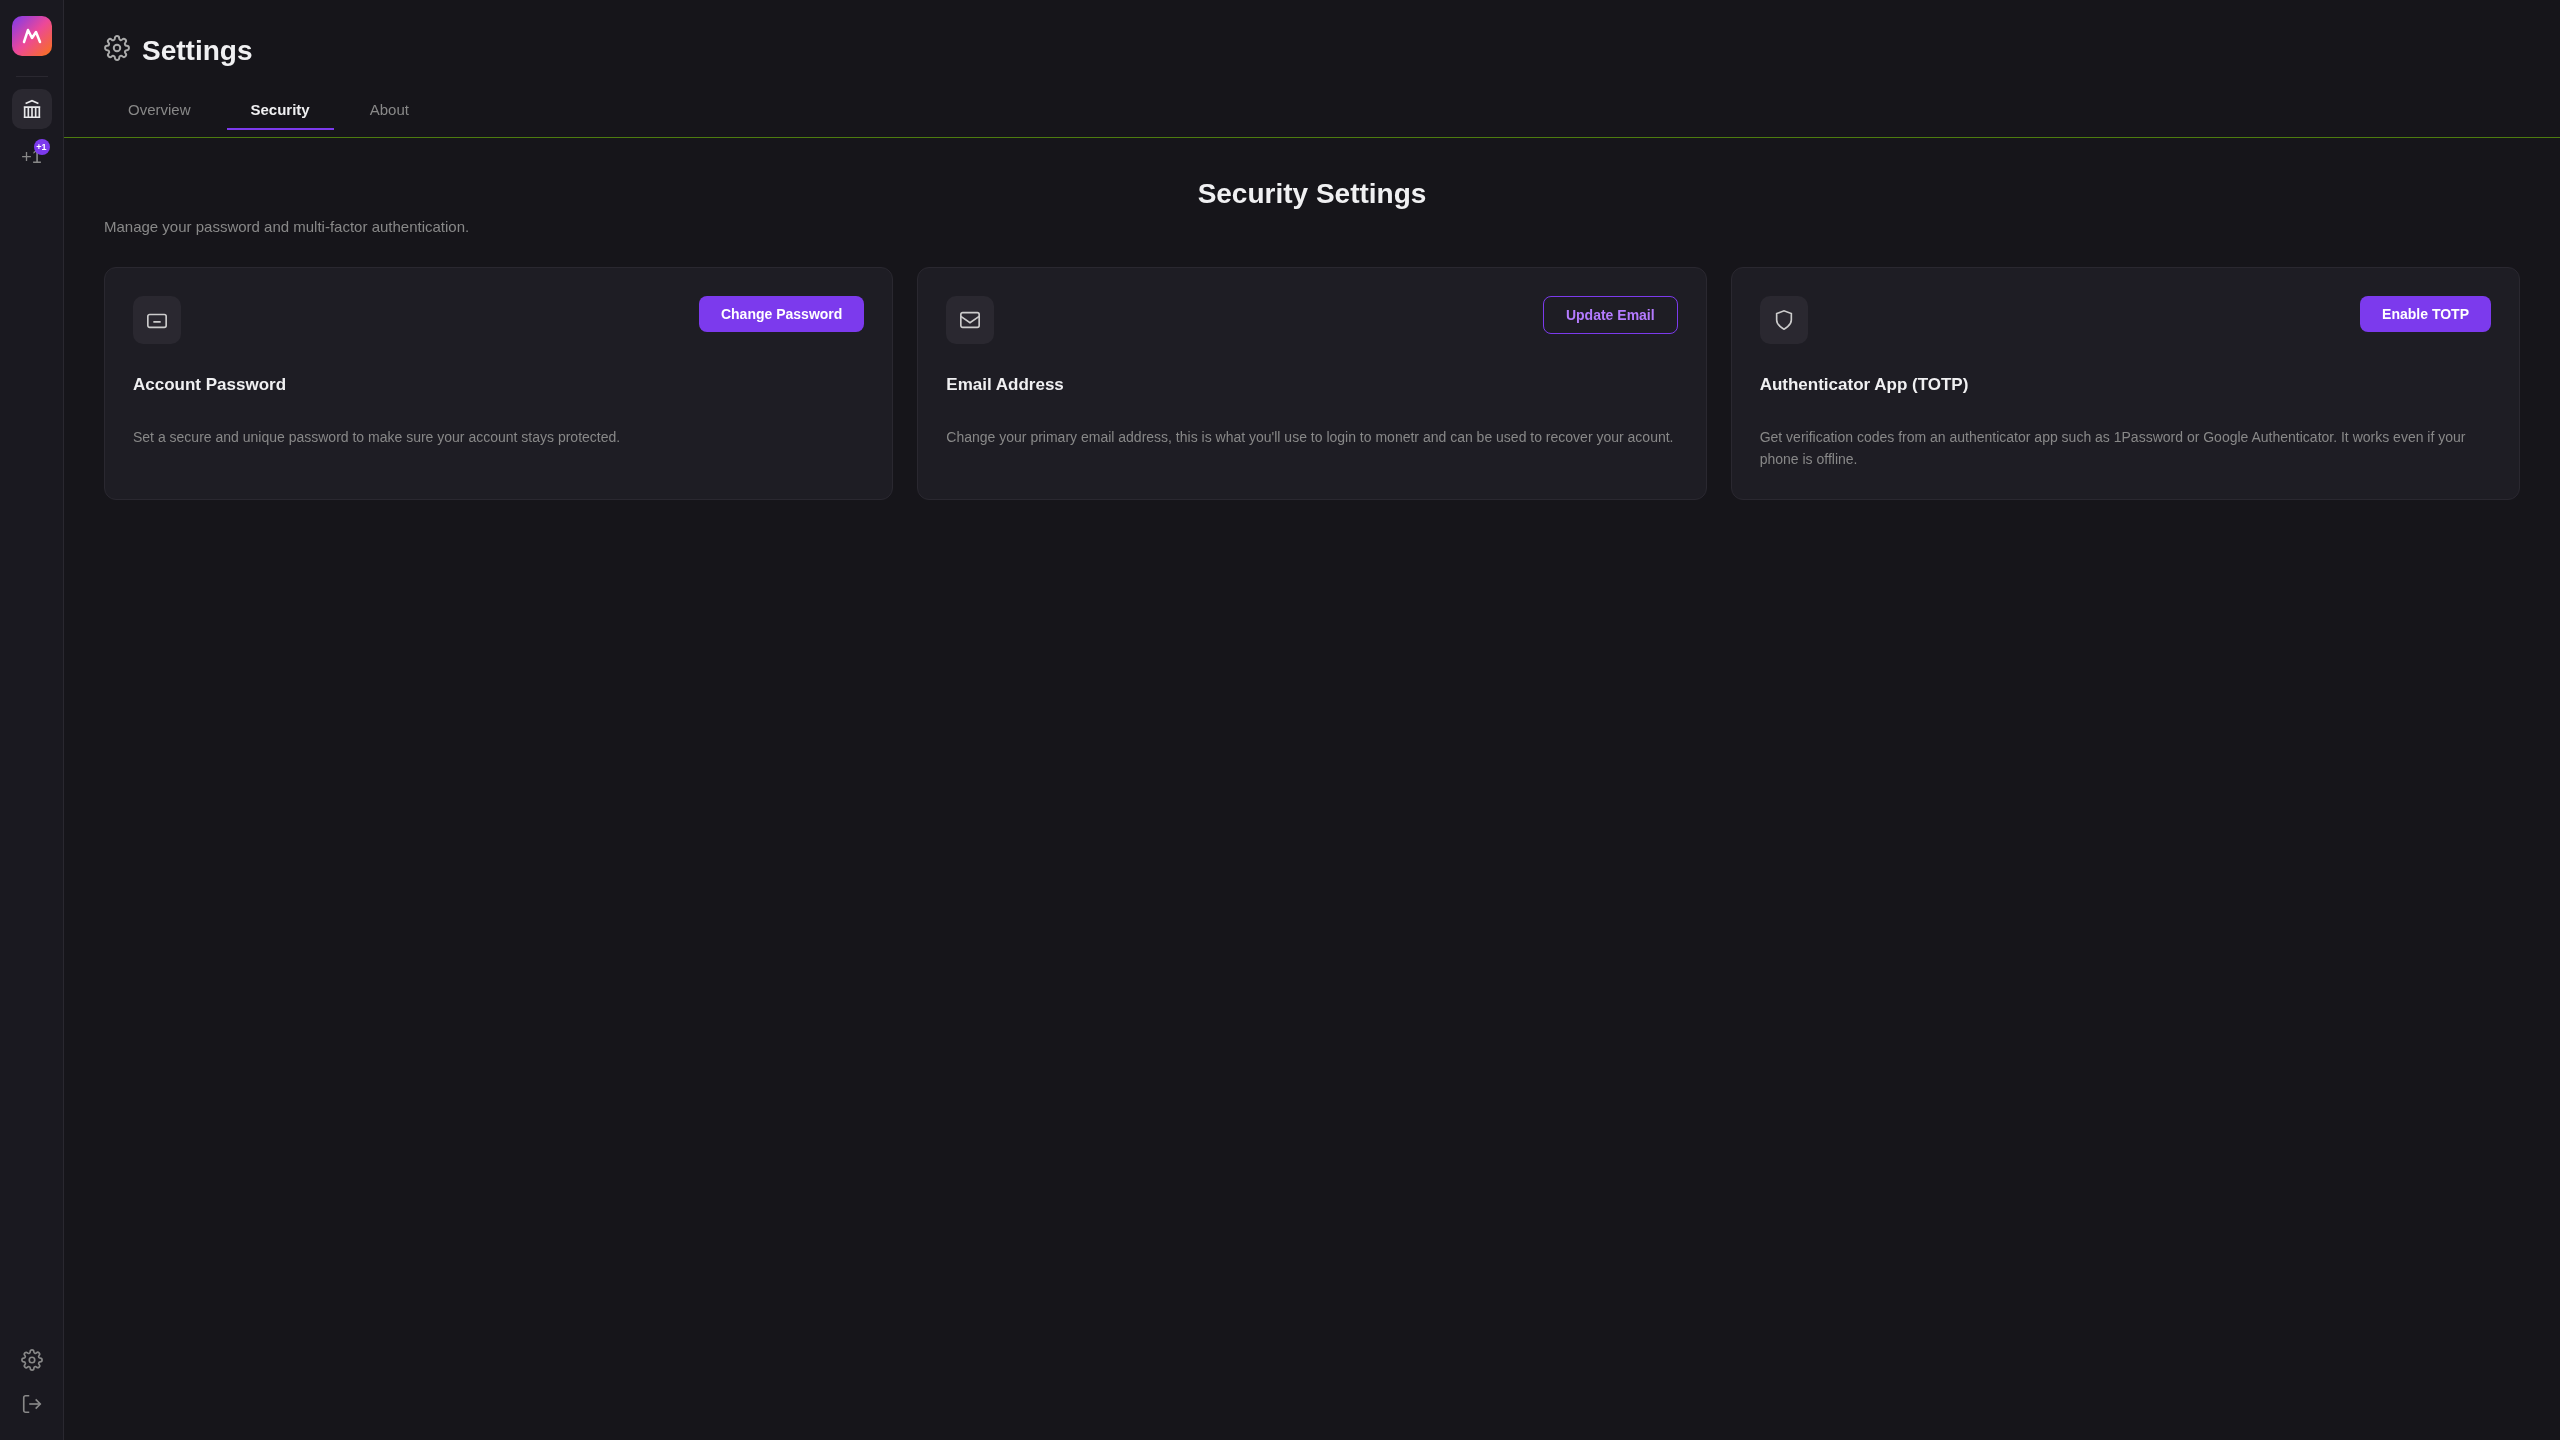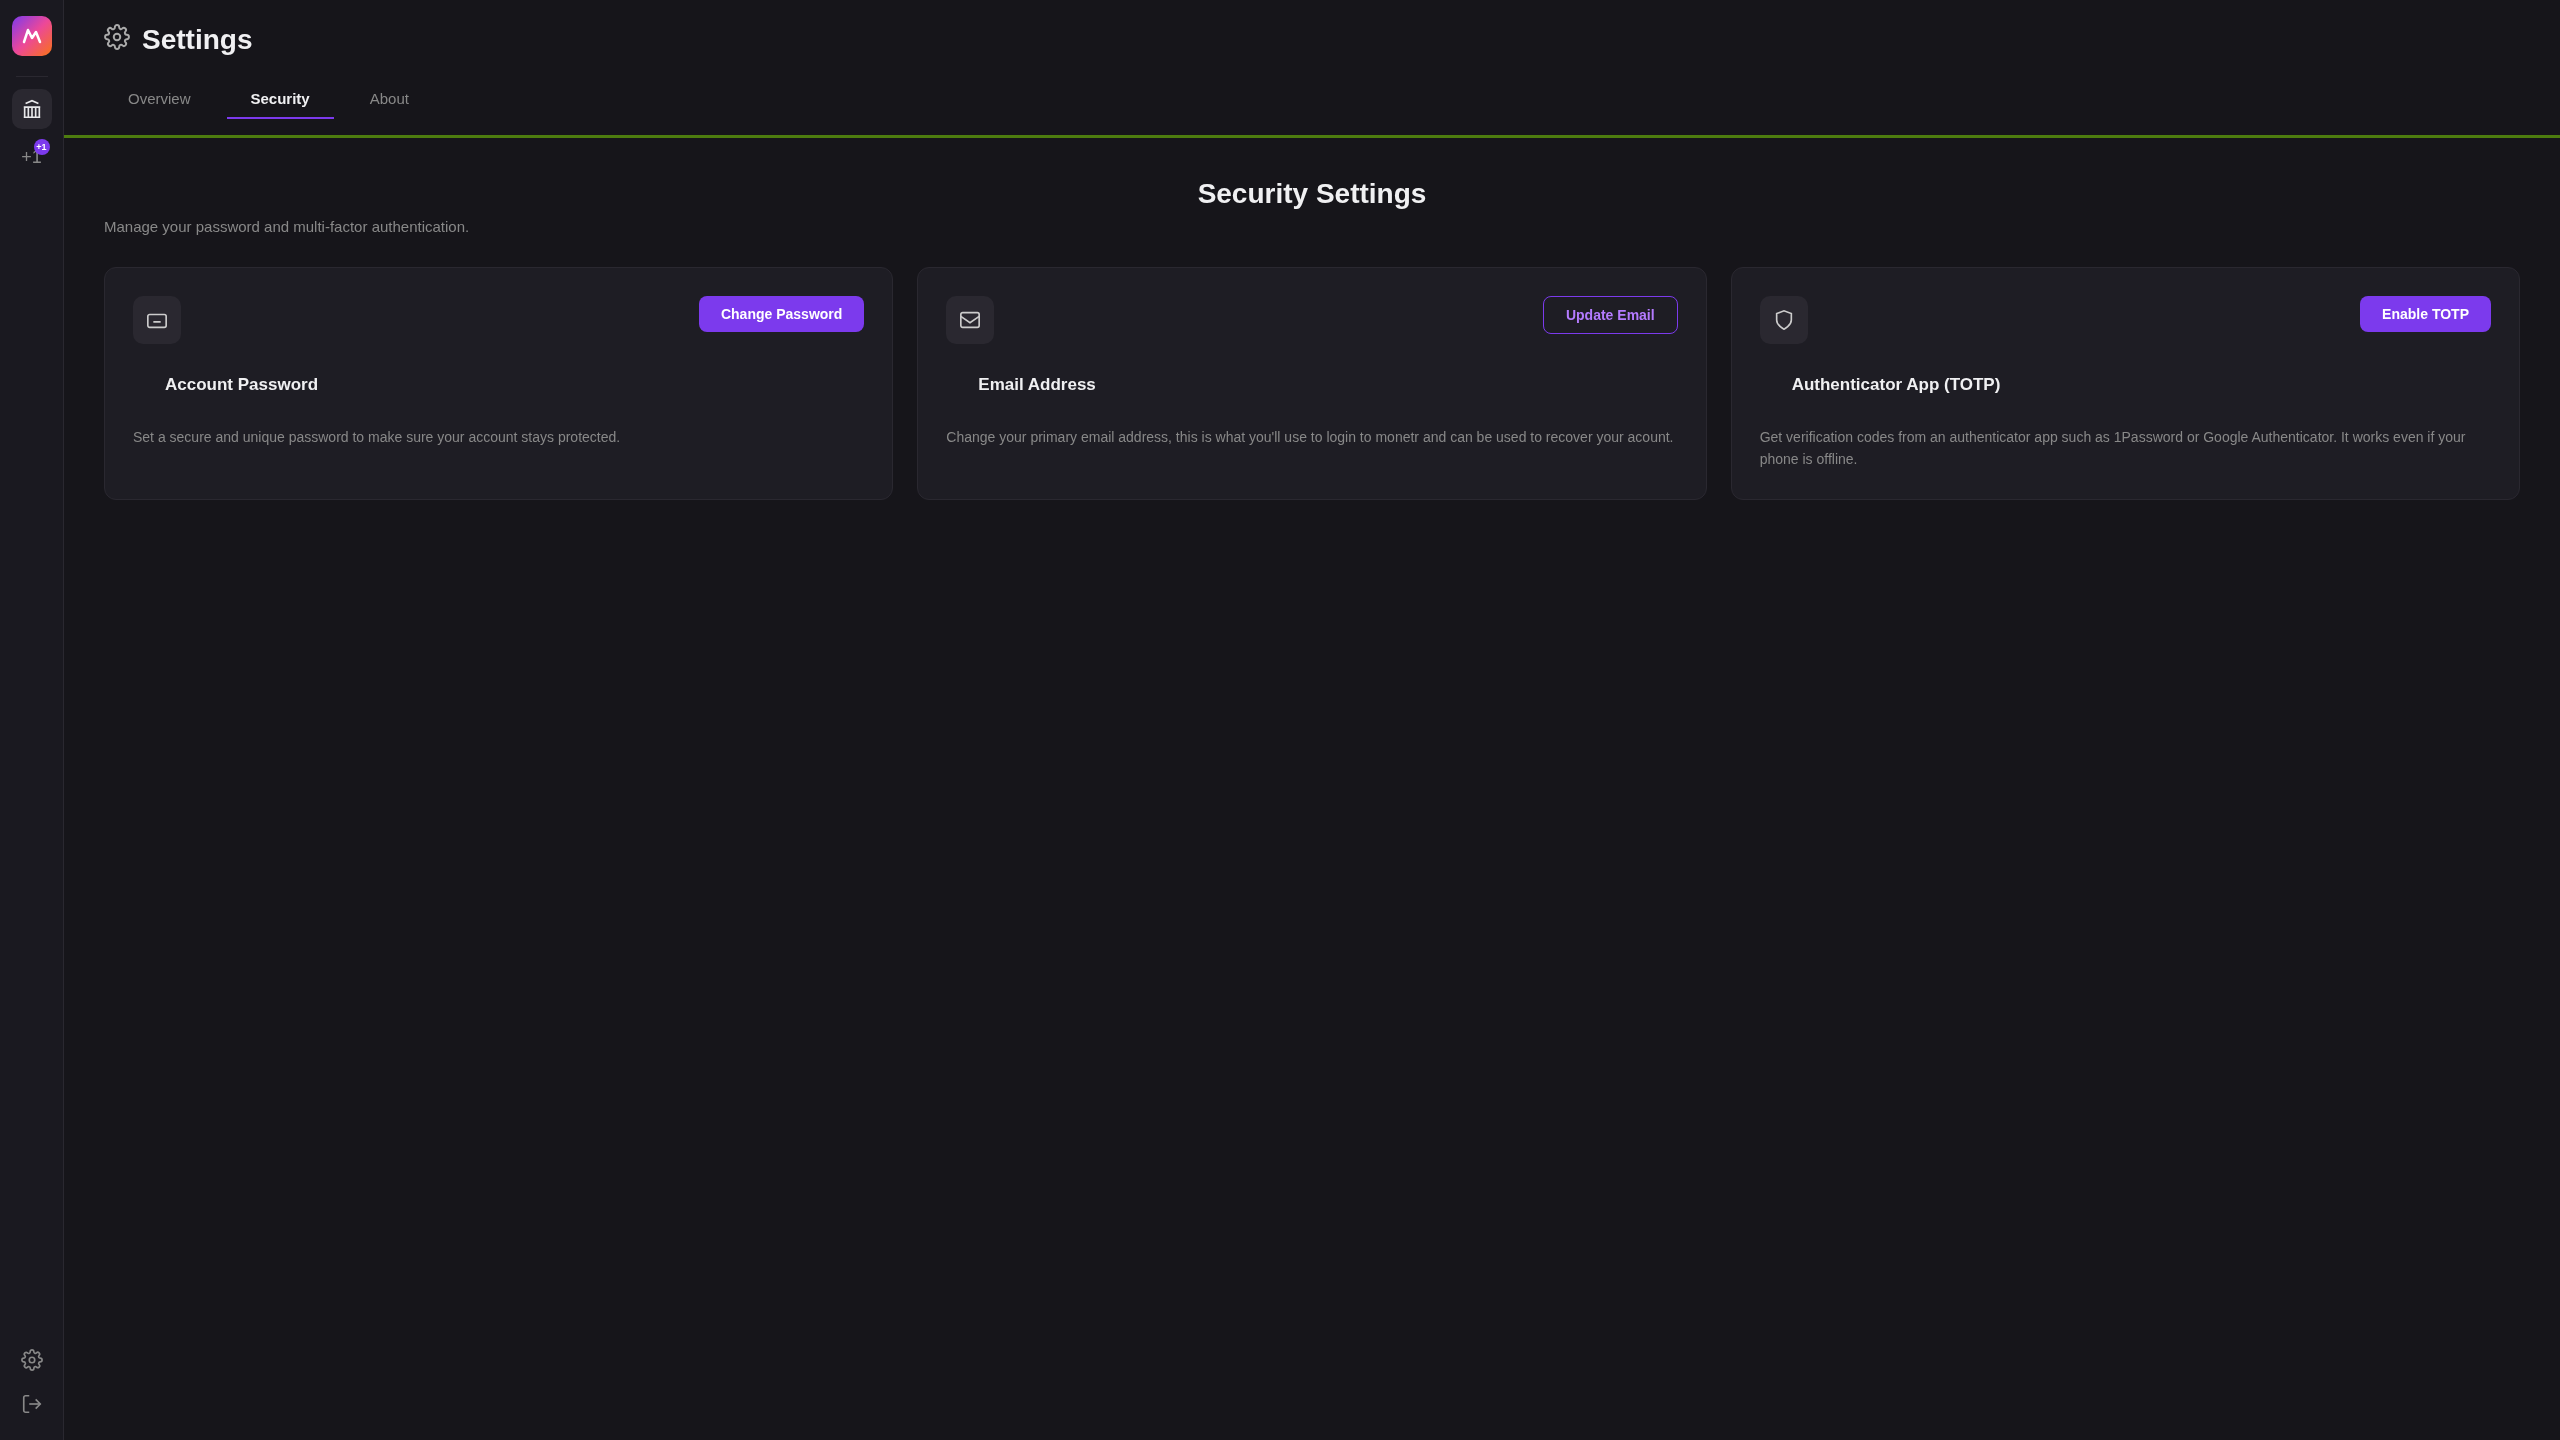--- a/index.html
+++ b/index.html
@@ -93,22 +93,23 @@
     
     .main {
       flex: 1;
       display: flex;
       flex-direction: column;
       overflow: hidden;
     }
 
     
     .header {
-      padding: 24px 40px 16px 40px;
-      border-bottom: 3px solid #4d7c0f;
+      padding: 24px 40px 7px 40px;
+      border-bottom: 1px solid #4d7c0f;
+      margin-top: 11px;
     }
 
     .page-title-row {
       display: flex;
       align-items: center;
       gap: 12px;
       margin-bottom: 24px;
     }
 
     .page-title {
@@ -215,21 +216,20 @@
     .card-action-btn.outline {
       background: transparent;
       border: 1.5px solid #7c3aed;
       color: #b47bff;
     }
 
     .card-title {
       font-size: 17px;
       font-weight: 600;
       color: #f0f0f2;
-      margin-left: 32px;
     }
 
     .card-desc {
       font-size: 14px;
       color: #888;
       line-height: 1.6;
     }
 
     
     .icon-svg {

